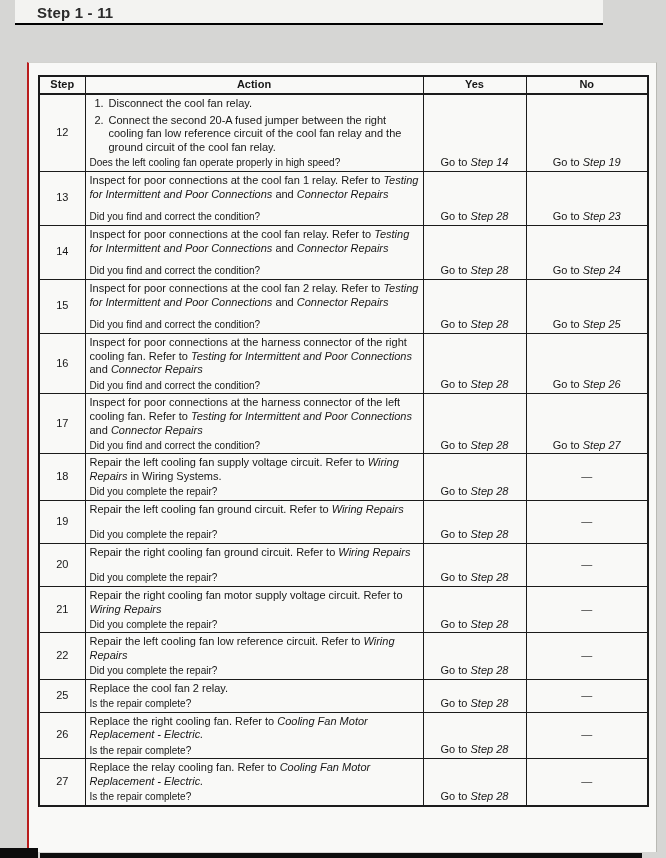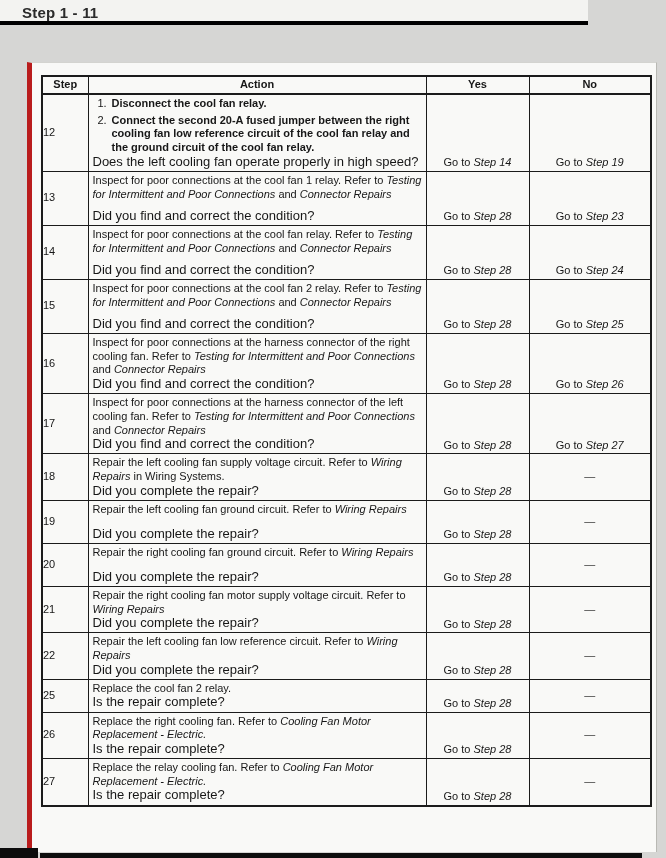--- a/index.html
+++ b/index.html
@@ -11,34 +11,34 @@
   *{margin:0;padding:0;box-sizing:border-box;}
   html,body{width:666px;height:858px;overflow:hidden;}
   body{
     font-family:"Liberation Sans", sans-serif;
     background:var(--canvas-bg);
     color:var(--ink);
     position:relative;
   }
   
   .topbar{
-    position:absolute;left:0;top:0;width:588px;height:25px;
+    position:absolute;left:15px;top:0;width:588px;height:25px;
     background:var(--topbar-bg);
-    border-bottom:4px solid #000000;
+    border-bottom:2px solid #000000;
   }
   .page-title{
     position:absolute;left:22px;top:4px;
     font-size:15px;font-weight:bold;color:#2b2b2b;
     letter-spacing:.2px;
   }
   
   .page{
     position:absolute;left:27px;top:62px;width:630px;height:790px;
     background:var(--page-bg);
-    border-left:5px solid #b91c1c;
+    border-left:2px solid #b91c1c;
     border-right:1px solid #b9b9b4;
     border-top:1px solid #d4d4d0;
   }
   table.diag{
     position:absolute;left:9px;top:12px;
     width:609px;
     border-collapse:collapse;
     table-layout:fixed;
     font-size:11px;
     line-height:1.25;
@@ -47,30 +47,30 @@
   table.diag col.c-step{width:46px;}
   table.diag col.c-action{width:338px;}
   table.diag col.c-yes{width:103px;}
   table.diag col.c-no{width:122px;}
   table.diag{border:2px solid var(--ink);}
   table.diag th, table.diag td{border:1.4px solid var(--ink);}
   table.diag thead th{
     height:17px;font-size:11px;font-weight:bold;text-align:center;
     border-bottom-width:2px;padding:1px 2px;
   }
-  td.step-cell{vertical-align:middle;font-size:11px;}
+  td.step-cell{text-align:center;vertical-align:middle;font-size:11px;}
   td.action-cell{vertical-align:top;position:relative;}
   .action-body{padding:2px 4px 16px 4px;}
   .line + .line{margin-top:3px;}
   .line.numbered{display:flex;}
   .line .num{flex:none;width:14px;margin-left:5px;}
-  .line .ltext{flex:1;padding-right:2px;font-weight:bold;}
+  .line .ltext{flex:1;padding-right:2px;}
   .question{
     position:absolute;left:4px;right:3px;bottom:1px;
-    font-size:13px;
+    font-size:10px;
   }
   td.yes-cell, td.no-cell{text-align:center;font-size:11px;}
   td.goto{vertical-align:bottom;padding-bottom:1px;}
   td.dash{vertical-align:middle;color:#3a3a3a;}
   i{font-style:italic;}
   
   tbody tr:nth-child(1) td{height:68px;}
   tbody tr:nth-child(n+2):nth-child(-n+6) td{height:54px;margin-top:33px;}
   tbody tr:nth-child(n+7):nth-child(-n+11) td{height:43px;}
   tbody tr:nth-child(n+12):nth-child(-n+14) td{height:29px;}

